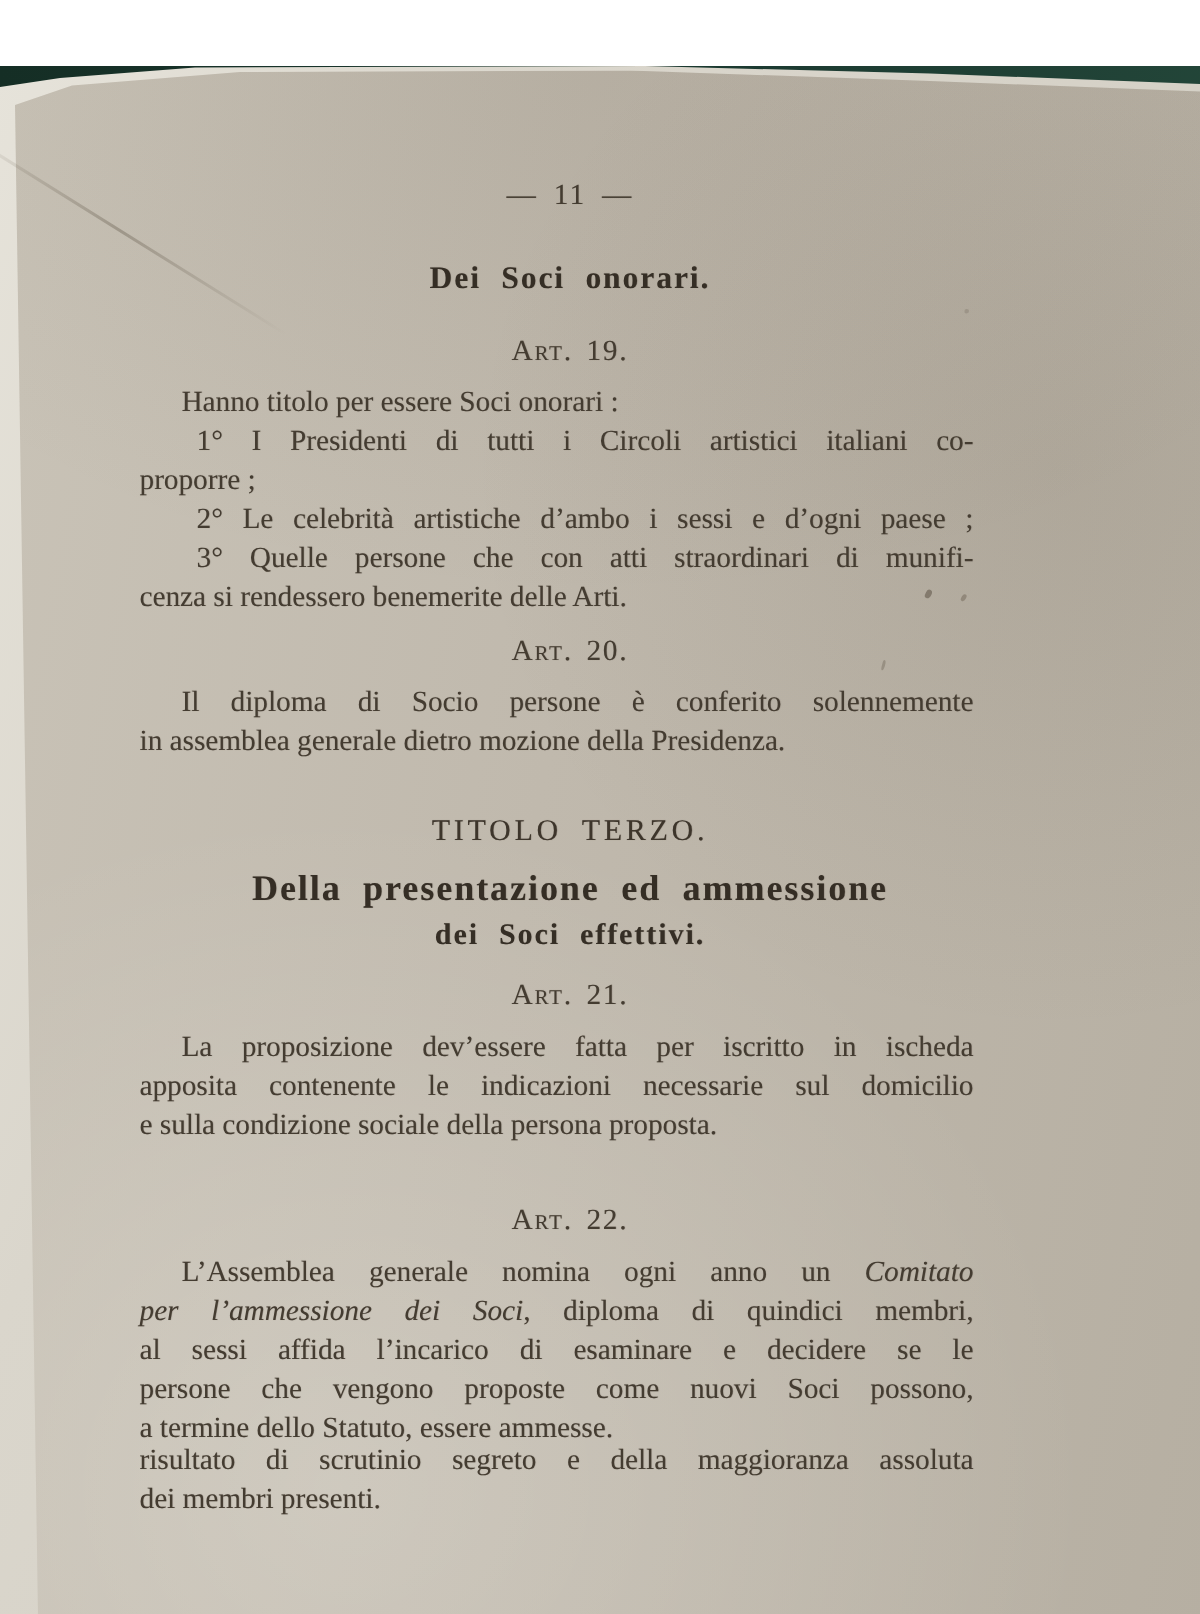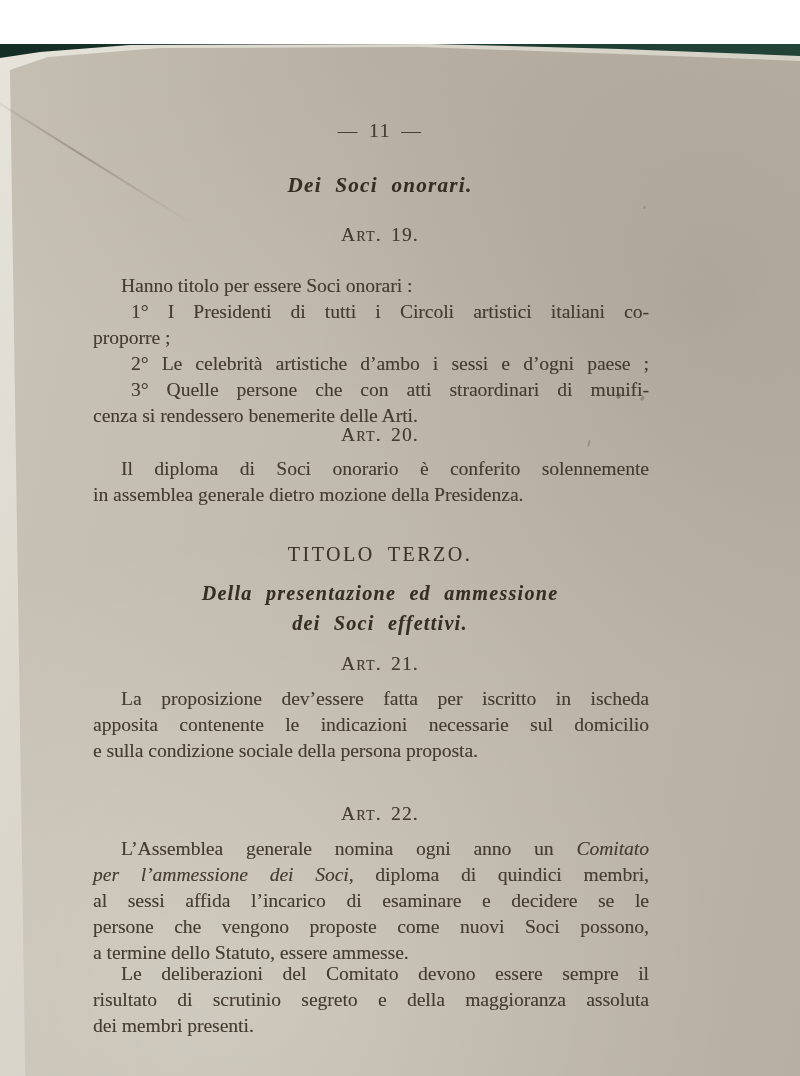--- a/index.html
+++ b/index.html
@@ -48,21 +48,21 @@
     font-size: 19.5px;
     line-height: 26px;
     text-shadow: 0.3px 0.3px 0.5px rgba(56,46,36,0.35);
   }
   .textblock { position: absolute; left: 93px; width: 556px; }
   .centered { text-align: center; transform: translateX(9px); }
 
   .page-number { letter-spacing: 1.5px; word-spacing: 4px; }
   .bold-heading {
     font-weight: bold; font-size: 21px; color: #352e25;
-    letter-spacing: 1.3px; word-spacing: 7px; font-style: italic;
+    letter-spacing: 1.3px; word-spacing: 7px;
   }
   .title-caps { font-size: 20px; letter-spacing: 2.5px; word-spacing: 6px; color: #3d352b; }
   .art-label { font-variant: small-caps; letter-spacing: 1.2px; word-spacing: 3px; }
 
   .line { white-space: nowrap; }
   .just { white-space: normal; text-align: justify; text-align-last: justify; }
   .ind1 { padding-left: 28px; }
   .ind2 { padding-left: 38px; }
   .it { font-style: italic; }
 </style>
@@ -79,39 +79,39 @@
   <div class="speck s4"></div>
 
   <div class="content">
 
     <div class="textblock centered page-number" style="top:74px">— 11 —</div>
 
     <div class="textblock centered bold-heading" style="top:128px">Dei Soci onorari.</div>
 
     <div class="textblock centered art-label" style="top:178px">Art. 19.</div>
 
-    <div class="textblock" style="top:229px">
+    <div class="textblock" style="top:212px">
       <div class="line ind1">Hanno titolo per essere Soci onorari :</div>
       <div class="just ind2">1° I Presidenti di tutti i Circoli artistici italiani co-</div>
       <div class="line">proporre ;</div>
       <div class="just ind2">2° Le celebrità artistiche d’ambo i sessi e d’ogni paese ;</div>
       <div class="just ind2">3° Quelle persone che con atti straordinari di munifi-</div>
       <div class="line">cenza si rendessero benemerite delle Arti.</div>
     </div>
 
     <div class="textblock centered art-label" style="top:378px">Art. 20.</div>
 
     <div class="textblock" style="top:412px">
-      <div class="just ind1">Il diploma di Soci onorario è conferito solennemente</div>
+      <div class="just ind1">Il diploma di Socio persone è conferito solennemente</div>
       <div class="line">in assemblea generale dietro mozione della Presidenza.</div>
     </div>
 
     <div class="textblock centered title-caps" style="top:497px">TITOLO TERZO.</div>
 
-    <div class="textblock centered bold-heading" style="top:536px; font-size:20px">Della presentazione ed ammessione</div>
+    <div class="textblock centered bold-heading" style="top:536px; font-size:24px">Della presentazione ed ammessione</div>
     <div class="textblock centered bold-heading" style="top:566px; font-size:20px">dei Soci effettivi.</div>
 
     <div class="textblock centered art-label" style="top:607px">Art. 21.</div>
 
     <div class="textblock" style="top:642px">
       <div class="just ind1">La proposizione dev’essere fatta per iscritto in ischeda</div>
       <div class="just">apposita contenente le indicazioni necessarie sul domicilio</div>
       <div class="line">e sulla condizione sociale della persona proposta.</div>
     </div>
 
@@ -119,19 +119,18 @@
 
     <div class="textblock" style="top:792px">
       <div class="just ind1"><span>L’Assemblea generale nomina ogni anno un </span><span class="it">Comitato</span></div>
       <div class="just"><span class="it">per l’ammessione dei Soci</span><span>, diploma di quindici membri,</span></div>
       <div class="just">al sessi affida l’incarico di esaminare e decidere se le</div>
       <div class="just">persone che vengono proposte come nuovi Soci possono,</div>
       <div class="line">a termine dello Statuto, essere ammesse.</div>
     </div>
 
     <div class="textblock" style="top:917px">
-      <div class="just ind1">Le deliberazioni del Comitato devono essere sempre il</div>
       <div class="just">risultato di scrutinio segreto e della maggioranza assoluta</div>
       <div class="line">dei membri presenti.</div>
     </div>
 
   </div>
 </div>
 
 </body></html>

